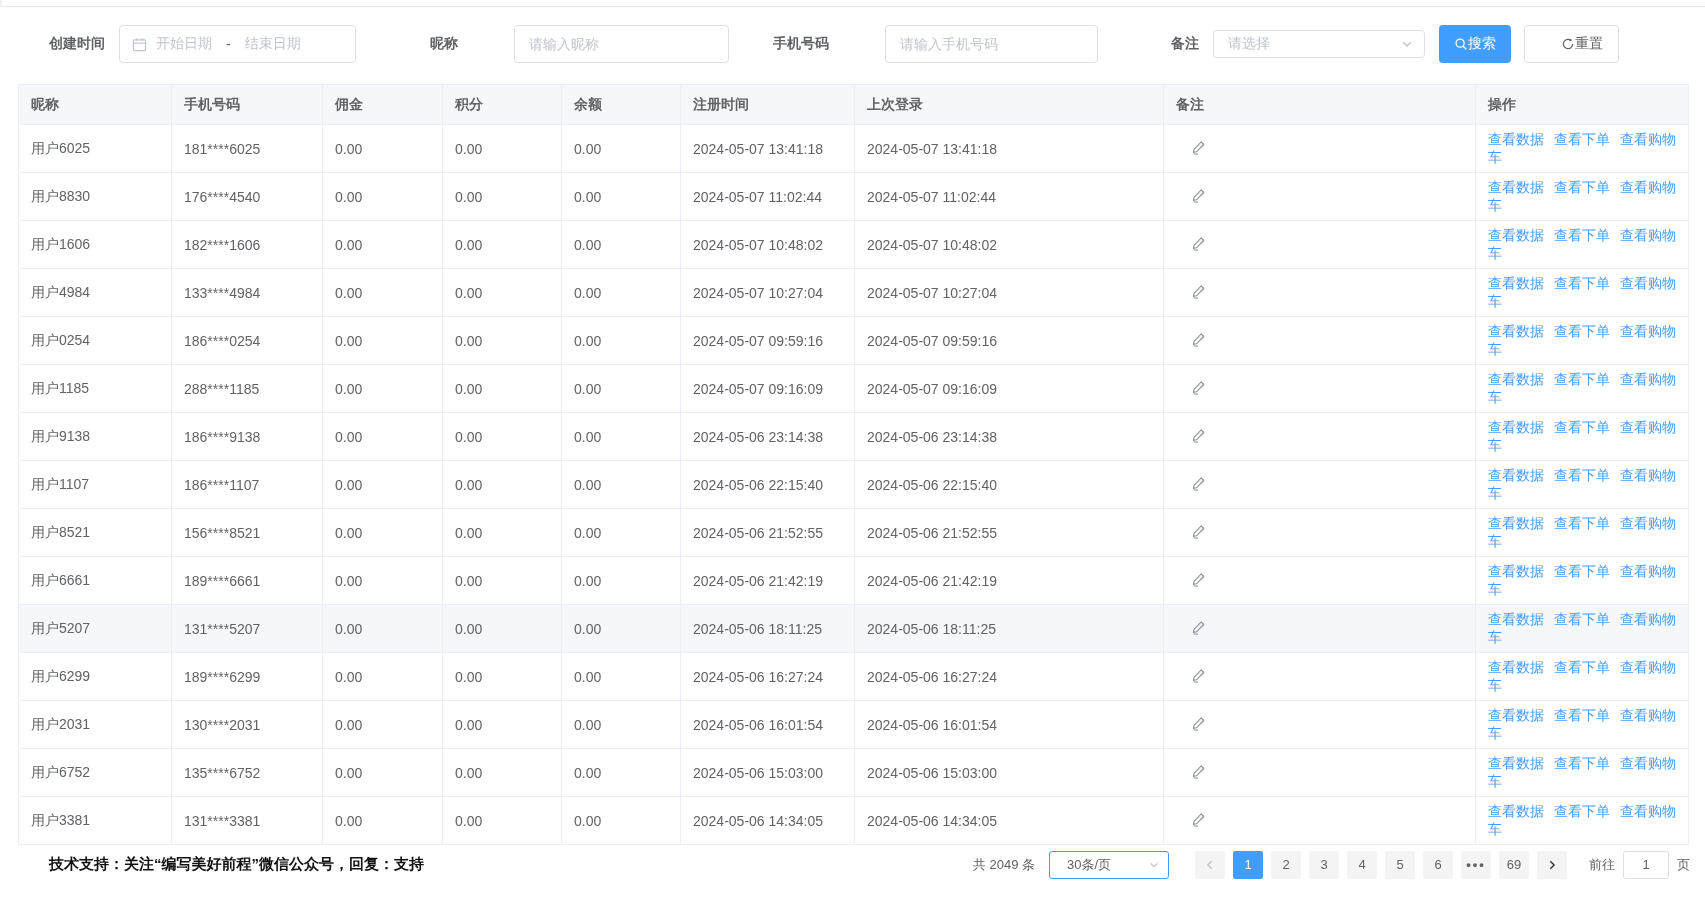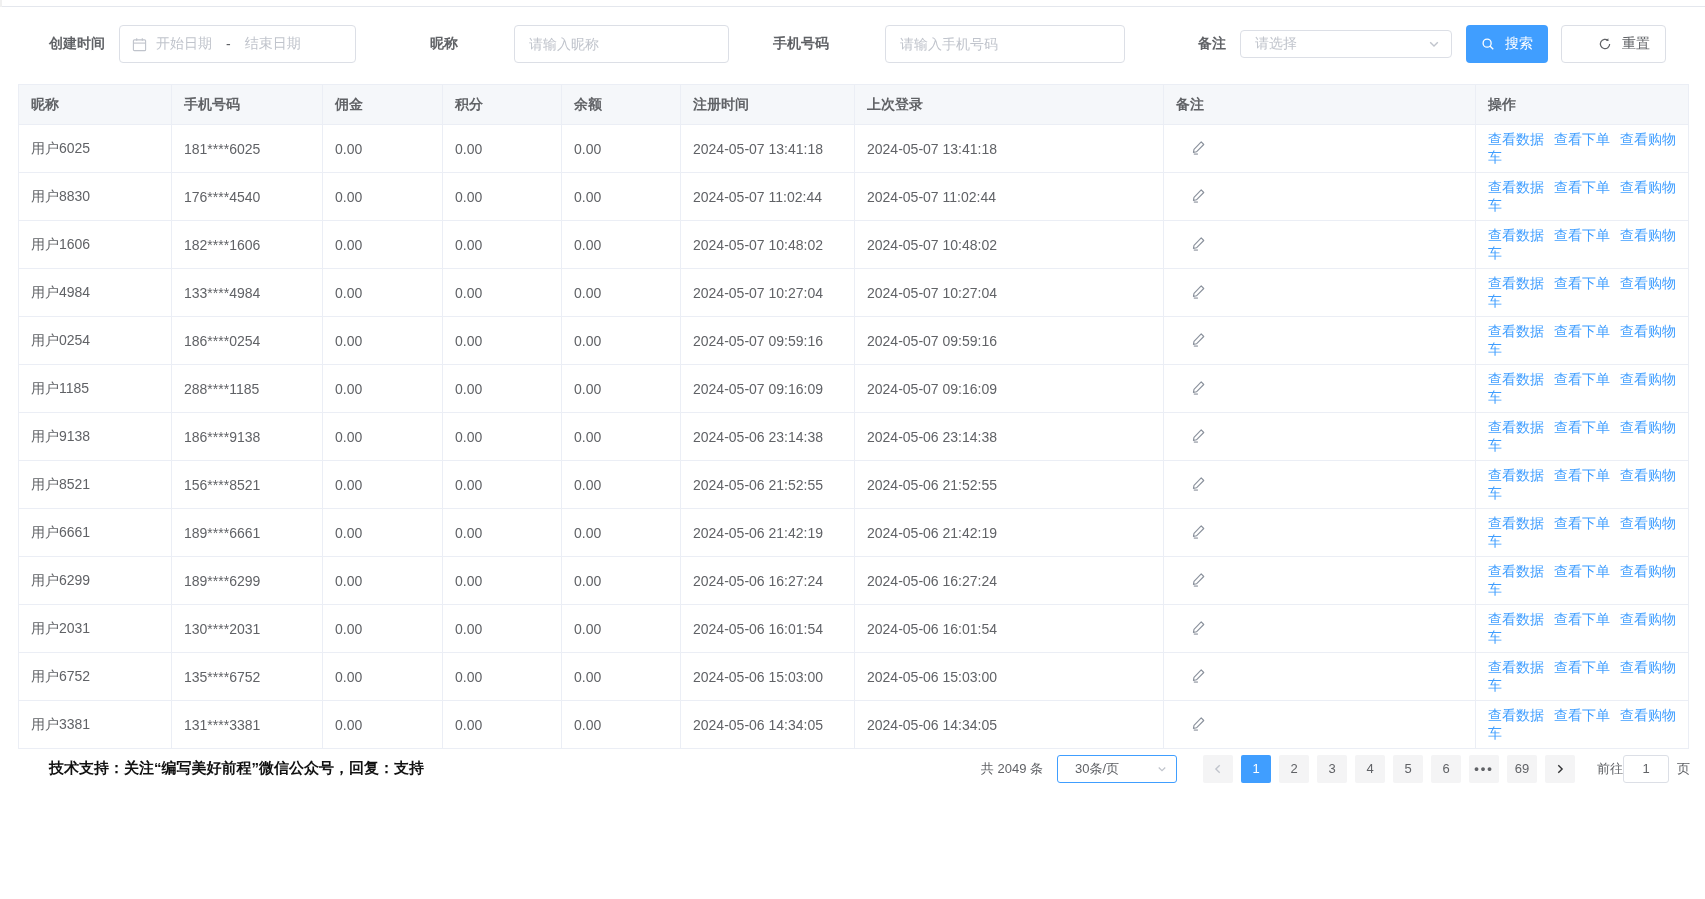--- a/index.html
+++ b/index.html
@@ -31,21 +31,21 @@
   }
   .f-input::placeholder { color:#c0c4cc; opacity:1; }
   .f-select {
     height:28px; border:1px solid #dcdfe6; border-radius:4px; background:#fff;
     display:flex; align-items:center; justify-content:space-between;
     padding:0 10px 0 14px; color:#c0c4cc; cursor:pointer;
   }
   .ml74 { margin-left:74px; } .ml44 { margin-left:44px; } .ml73 { margin-left:73px; }
   .btn {
     height:38px; border-radius:4px; font-size:14px; display:inline-flex;
-    align-items:center; gap:10px; padding:0 15px; cursor:pointer; border:none;
+    align-items:center; gap:0; padding:0 15px; cursor:pointer; border:none;
     font-family:"Liberation Sans","DejaVu Sans",sans-serif;
   }
   .btn-search { background:#409eff; color:#fff; margin-left:14px; }
   .btn-reset  { background:#fff; color:#606266; border:1px solid #dcdfe6; margin-left:13px;padding-left:36px; }
 
   
   .table-wrap { margin:0 17px 0 18px; }
   table { width:100%; border-collapse:collapse; table-layout:fixed; }
   th,td { border-right:1px solid #ebeef5; border-bottom:1px solid #ebeef5; text-align:left; overflow:hidden; }
   table { border-left:1px solid #ebeef5; border-top:1px solid #ebeef5; }
@@ -69,21 +69,21 @@
   .pager { display:flex; align-items:center; margin-left:22px; }
   .page-btn {
     min-width:30px; height:28px; border-radius:2px; background:#f4f4f5; color:#606266;
     display:flex; align-items:center; justify-content:center; margin:0 4px;
     cursor:pointer; padding:0 4px; user-select:none;
   }
   .page-btn.active { background:#409eff; color:#fff; }
   .page-btn.disabled { cursor:default; }
   .more-dots { letter-spacing:2px; font-weight:700; color:#606266; }
   .jump { margin-left:18px; display:flex; align-items:center; }
-  .jump-label { }
+  .jump-label { margin-right:8px; }
   .jump-input {
     width:46px; height:28px; border:1px solid #dcdfe6; border-radius:3px; text-align:center;
     font-size:13px; color:#606266; outline:none;
     font-family:"Liberation Sans","DejaVu Sans",sans-serif;
   }
   .jump-unit { margin-left:8px; }
   svg { display:block; }
 </style>
 </head>
 <body>
@@ -104,21 +104,21 @@
     </span>
     <span>开始日期</span>
     <span class="sep">-</span>
     <span>结束日期</span>
   </div>
 
   <span class="f-label ml74">昵称</span>
   <input class="f-input" style="width: 215px;" placeholder="请输入昵称">
 
   <span class="f-label ml44">手机号码</span>
-  <input class="f-input" style="width: 240px;" placeholder="请输入手机号码">
+  <input class="f-input" style="width: 213px;" placeholder="请输入手机号码">
 
   <span class="f-label ml73">备注</span>
   <div class="f-select" style="width:212px">
     <span>请选择</span>
     <span>
       <svg width="14" height="14" viewBox="0 0 14 14">
           <path d="M3.2 5.2 L7 9 L10.8 5.2" fill="none" stroke="#c0c4cc" stroke-width="1.4"></path>
         </svg>
     </span>
   </div>
@@ -291,20 +291,38 @@
       <span class="edit-ic">
         <svg width="15" height="15" viewBox="0 0 16 16">
           <path d="M10.9 2.1 L13.6 4.8 L5.8 12.6 L2.6 13.2 L3.2 10 Z" fill="none" stroke="#8a919c" stroke-width="1.2" stroke-linejoin="round"></path>
           <line x1="3" y1="15" x2="7.4" y2="15" stroke="#8a919c" stroke-width="1.2"></line>
         </svg>
       </span>
     </td>
     <td class="actions"><a>查看数据</a><a>查看下单</a><a>查看购物车</a></td>
   </tr>
         <tr>
+    <td>用户1107</td>
+    <td>186****1107</td>
+    <td>0.00</td>
+    <td>0.00</td>
+    <td>0.00</td>
+    <td>2024-05-06 22:15:40</td>
+    <td>2024-05-06 22:15:40</td>
+    <td>
+      <span class="edit-ic">
+        <svg width="15" height="15" viewBox="0 0 16 16">
+          <path d="M10.9 2.1 L13.6 4.8 L5.8 12.6 L2.6 13.2 L3.2 10 Z" fill="none" stroke="#8a919c" stroke-width="1.2" stroke-linejoin="round"></path>
+          <line x1="3" y1="15" x2="7.4" y2="15" stroke="#8a919c" stroke-width="1.2"></line>
+        </svg>
+      </span>
+    </td>
+    <td class="actions"><a>查看数据</a><a>查看下单</a><a>查看购物车</a></td>
+  </tr>
+        <tr>
     <td>用户8521</td>
     <td>156****8521</td>
     <td>0.00</td>
     <td>0.00</td>
     <td>0.00</td>
     <td>2024-05-06 21:52:55</td>
     <td>2024-05-06 21:52:55</td>
     <td>
       <span class="edit-ic">
         <svg width="15" height="15" viewBox="0 0 16 16">
@@ -316,20 +334,38 @@
     <td class="actions"><a>查看数据</a><a>查看下单</a><a>查看购物车</a></td>
   </tr>
         <tr>
     <td>用户6661</td>
     <td>189****6661</td>
     <td>0.00</td>
     <td>0.00</td>
     <td>0.00</td>
     <td>2024-05-06 21:42:19</td>
     <td>2024-05-06 21:42:19</td>
+    <td>
+      <span class="edit-ic">
+        <svg width="15" height="15" viewBox="0 0 16 16">
+          <path d="M10.9 2.1 L13.6 4.8 L5.8 12.6 L2.6 13.2 L3.2 10 Z" fill="none" stroke="#8a919c" stroke-width="1.2" stroke-linejoin="round"></path>
+          <line x1="3" y1="15" x2="7.4" y2="15" stroke="#8a919c" stroke-width="1.2"></line>
+        </svg>
+      </span>
+    </td>
+    <td class="actions"><a>查看数据</a><a>查看下单</a><a>查看购物车</a></td>
+  </tr>
+        <tr class="hover">
+    <td>用户5207</td>
+    <td>131****5207</td>
+    <td>0.00</td>
+    <td>0.00</td>
+    <td>0.00</td>
+    <td>2024-05-06 18:11:25</td>
+    <td>2024-05-06 18:11:25</td>
     <td>
       <span class="edit-ic">
         <svg width="15" height="15" viewBox="0 0 16 16">
           <path d="M10.9 2.1 L13.6 4.8 L5.8 12.6 L2.6 13.2 L3.2 10 Z" fill="none" stroke="#8a919c" stroke-width="1.2" stroke-linejoin="round"></path>
           <line x1="3" y1="15" x2="7.4" y2="15" stroke="#8a919c" stroke-width="1.2"></line>
         </svg>
       </span>
     </td>
     <td class="actions"><a>查看数据</a><a>查看下单</a><a>查看购物车</a></td>
   </tr>

